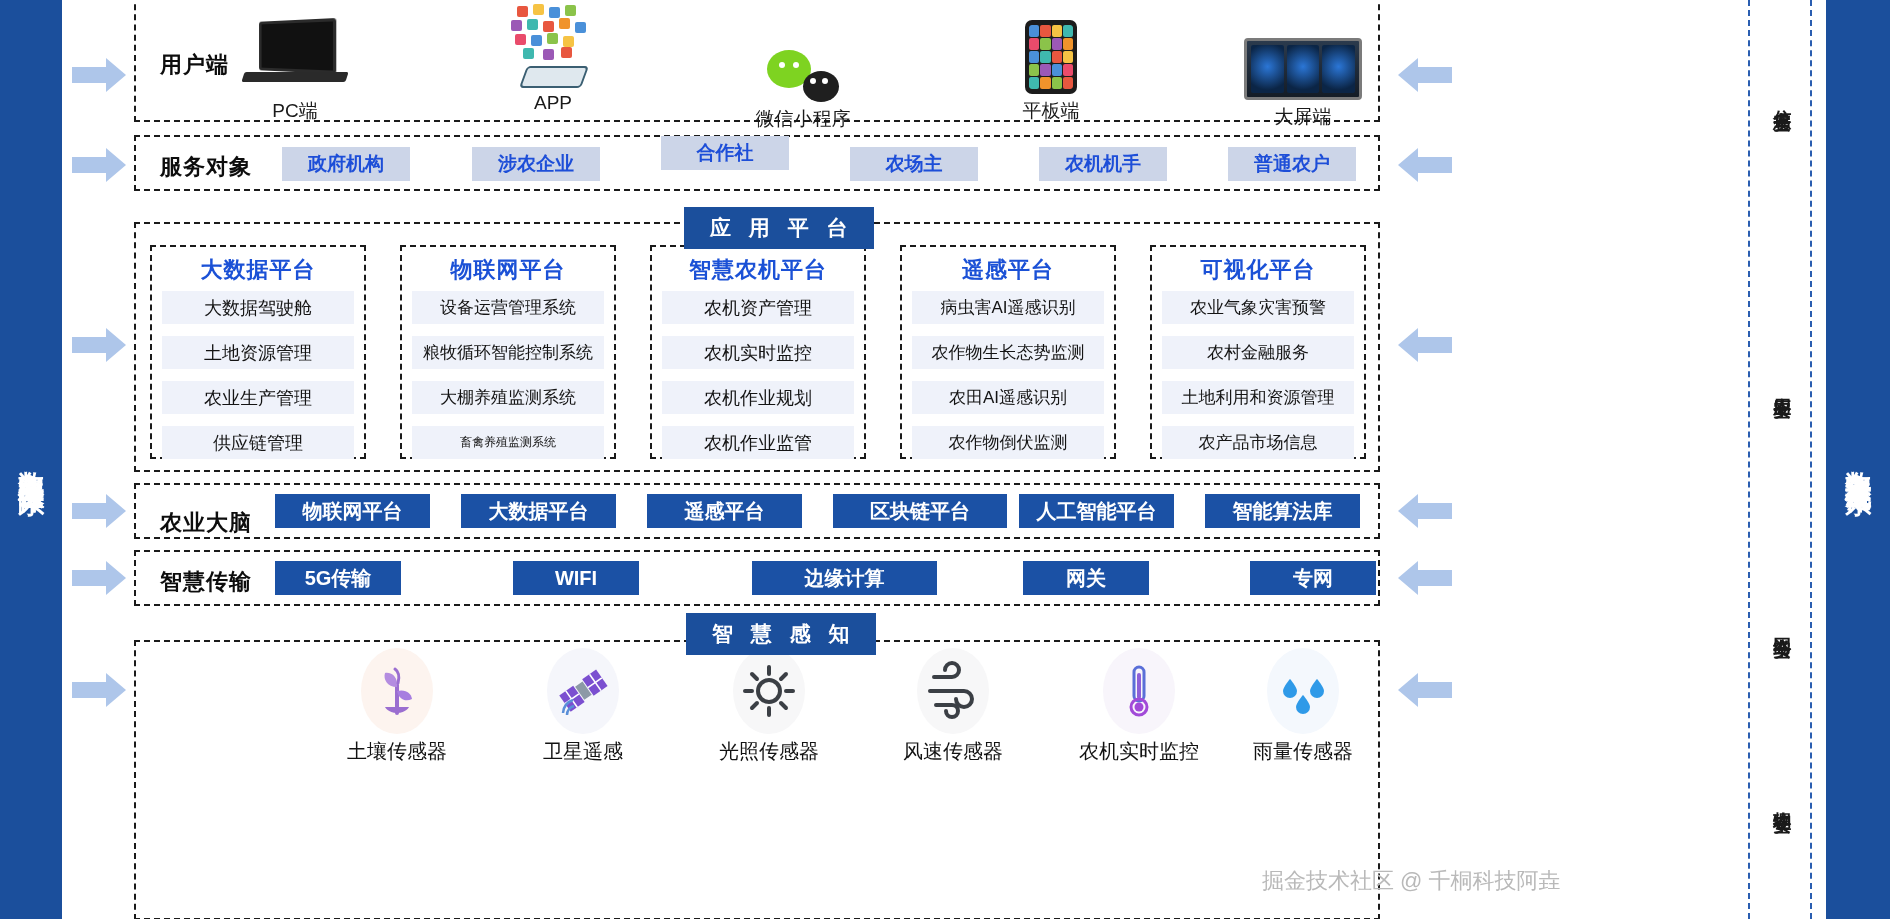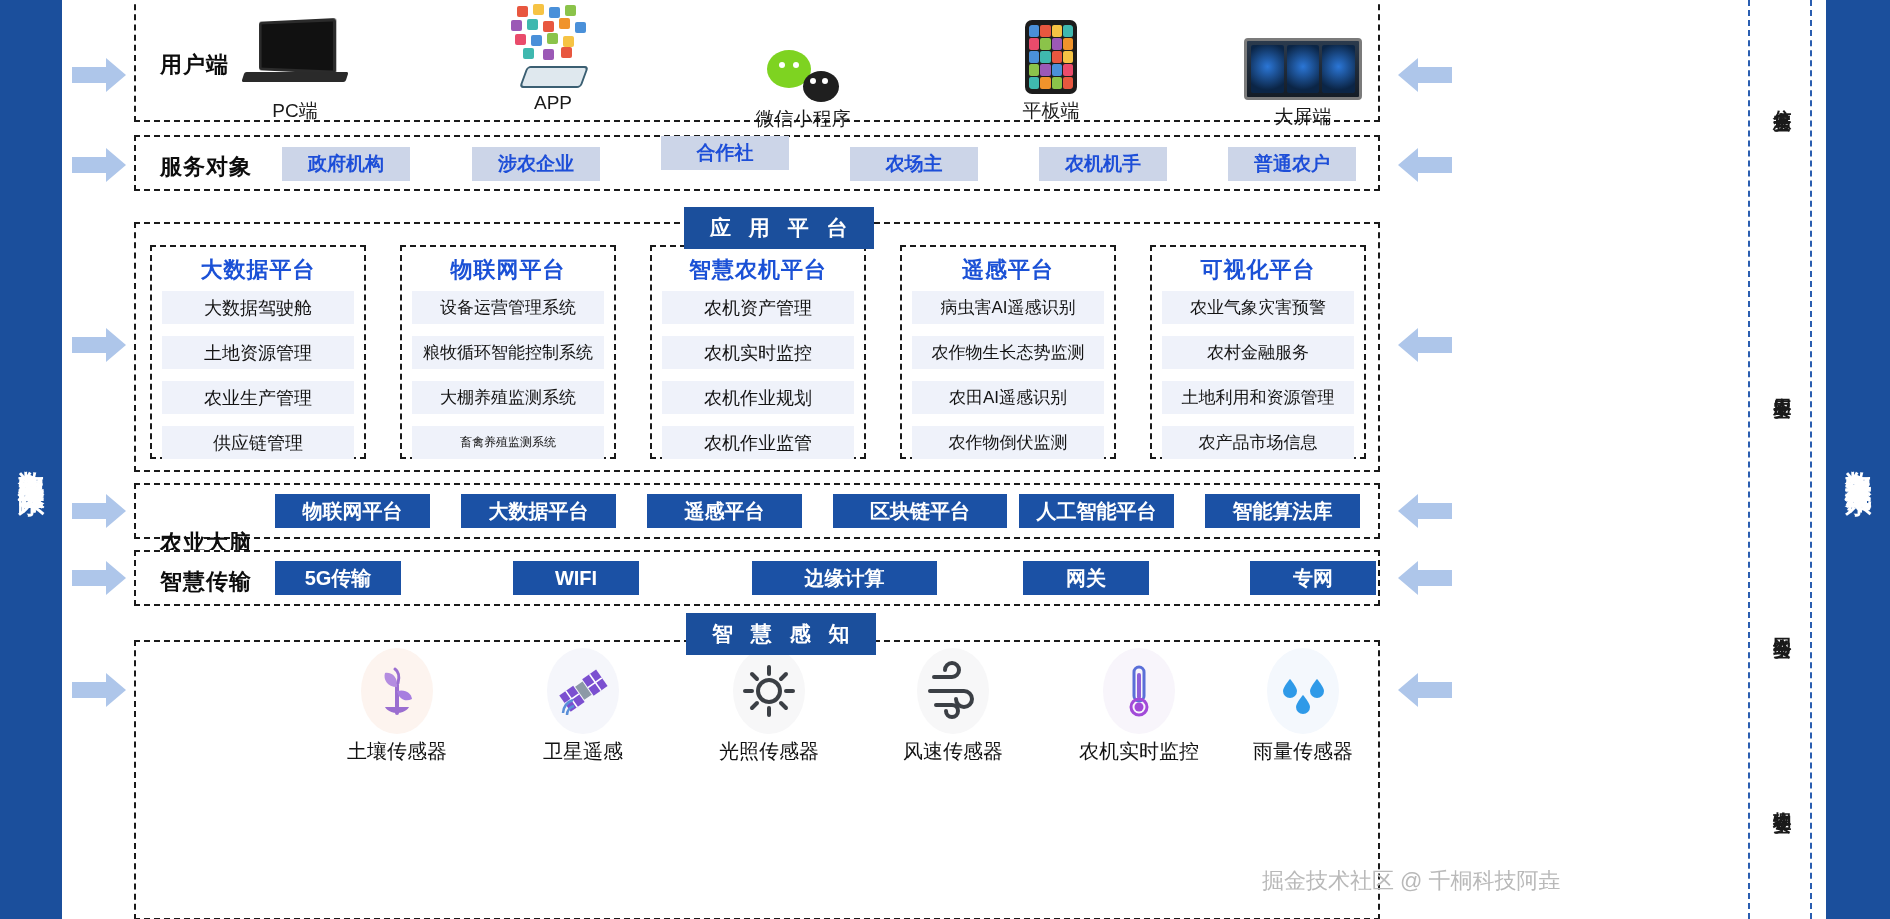--- a/index.html
+++ b/index.html
@@ -400,21 +400,21 @@
 
   <div class="plat" style="left:1150px; top:245px; width:216px; height:214px;">
     <div class="plat-title">可视化平台</div>
     <div class="plat-item" style="font-size:17px">农业气象灾害预警</div>
     <div class="plat-item" style="font-size:17px">农村金融服务</div>
     <div class="plat-item" style="font-size:17px">土地利用和资源管理</div>
     <div class="plat-item" style="font-size:17px">农产品市场信息</div>
   </div>
 
   <div class="dbox" style="left:134px; top:483px; width:1246px; height:56px;"></div>
-  <div class="row-label" style="left:160px; top:528px;text-decoration:underline;">农业大脑</div>
+  <div class="row-label" style="left:160px; top:508px;">农业大脑</div>
   <div class="chip-blue" style="left:275px;  top:494px; width:155px;">物联网平台</div>
   <div class="chip-blue" style="left:461px;  top:494px; width:155px;">大数据平台</div>
   <div class="chip-blue" style="left:647px;  top:494px; width:155px;">遥感平台</div>
   <div class="chip-blue" style="left:833px;  top:494px; width:174px;">区块链平台</div>
   <div class="chip-blue" style="left:1019px; top:494px; width:155px;">人工智能平台</div>
   <div class="chip-blue" style="left:1205px; top:494px; width:155px;">智能算法库</div>
 
   <div class="dbox" style="left:134px; top:550px; width:1246px; height:56px;"></div>
   <div class="row-label" style="left:160px; top:567px;">智慧传输</div>
   <div class="chip-blue" style="left:275px;  top:561px; width:126px;">5G传输</div>

